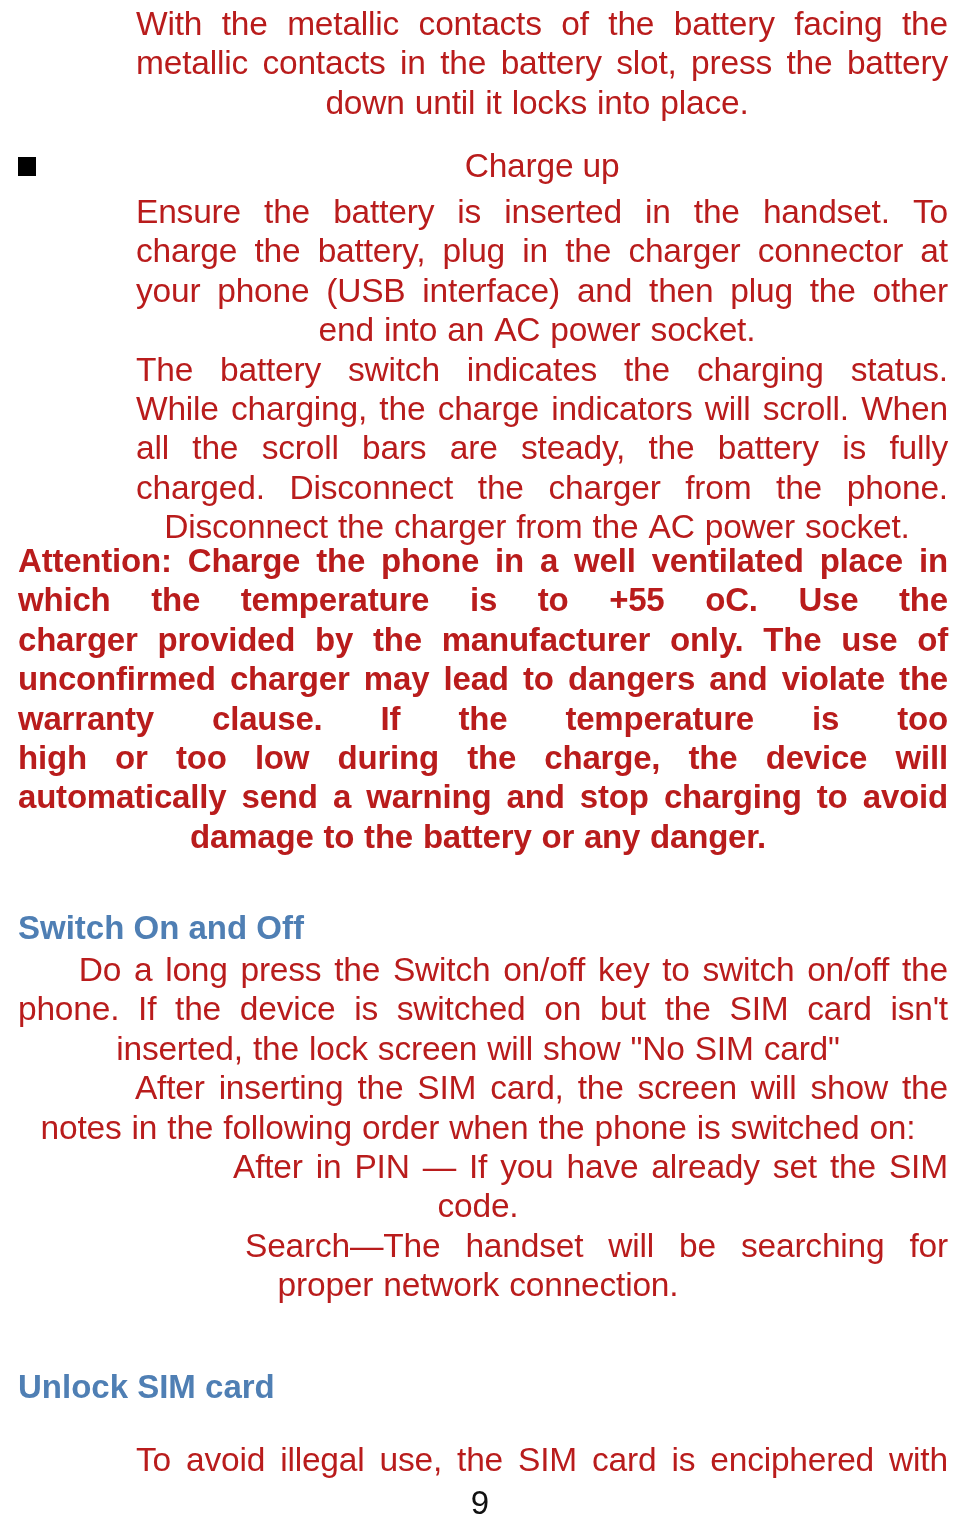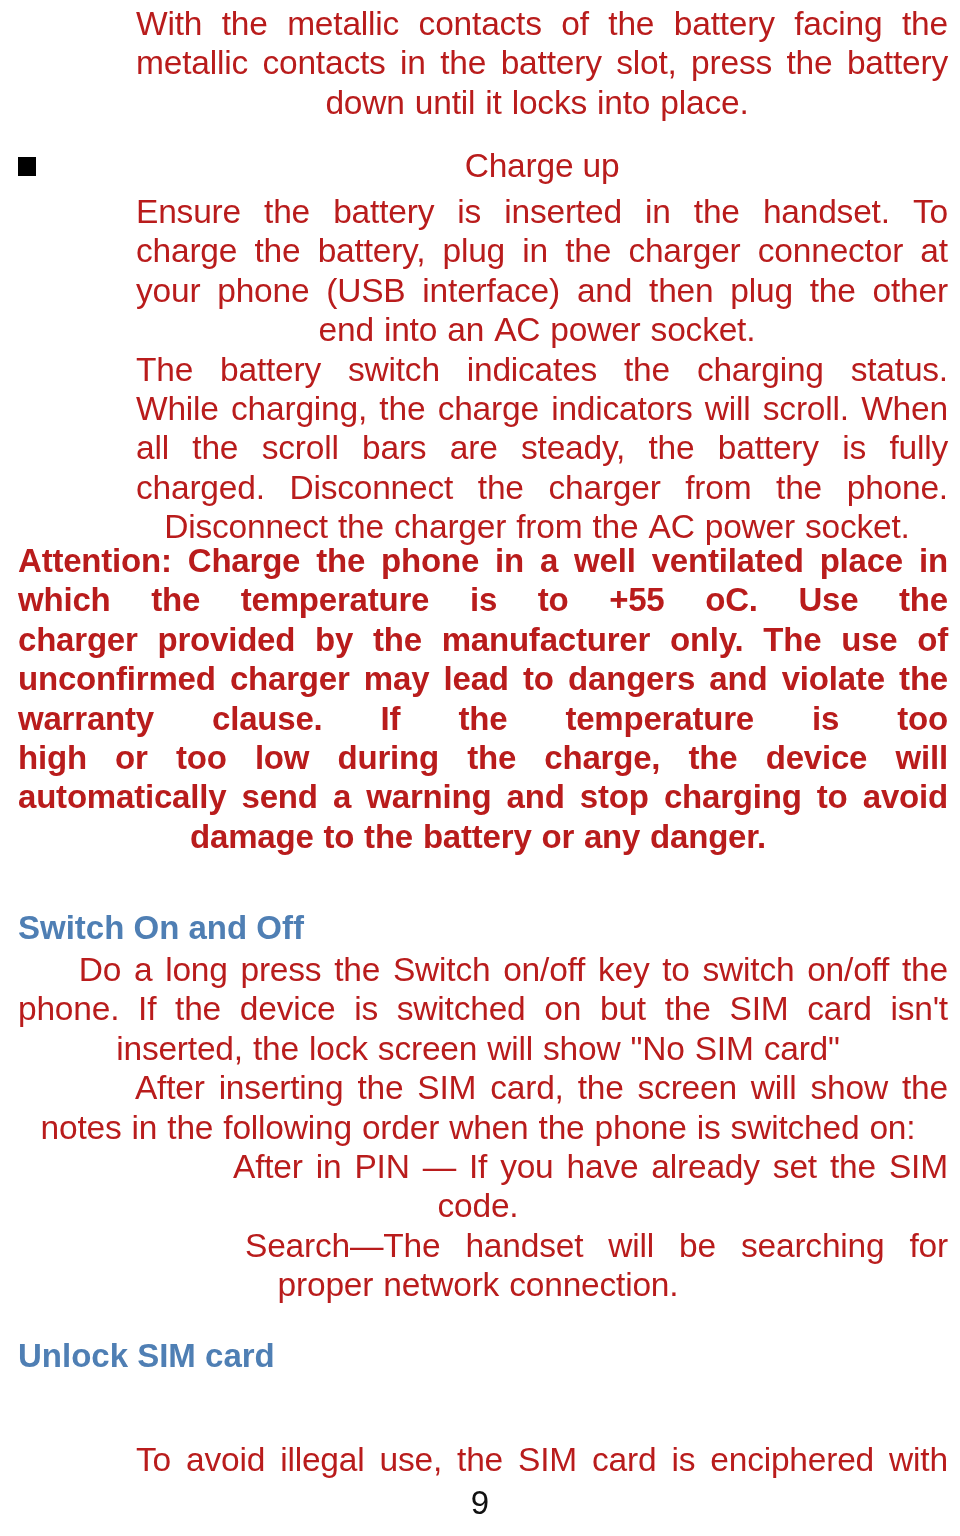--- a/index.html
+++ b/index.html
@@ -400,21 +400,21 @@
         <span>searching</span>
         <span>for</span>
       </div>
     <div class="jline last">
         <span>proper</span>
         <span>network</span>
         <span>connection.</span>
       </div>
   </div>
 
-  <div class="heading" style="top:1337px; left:18px;">
+  <div class="heading" style="top:1368px; left:18px;">
     <span>Unlock SIM card</span>
   </div>
 
   <div class="blk" style="top:1440px; left:18px; width:930px;">
     <div class="jline">
         <span style="width: 103px; flex: 0 0 103px;"></span>
         <span>To</span>
         <span>avoid</span>
         <span>illegal</span>
         <span>use,</span>

